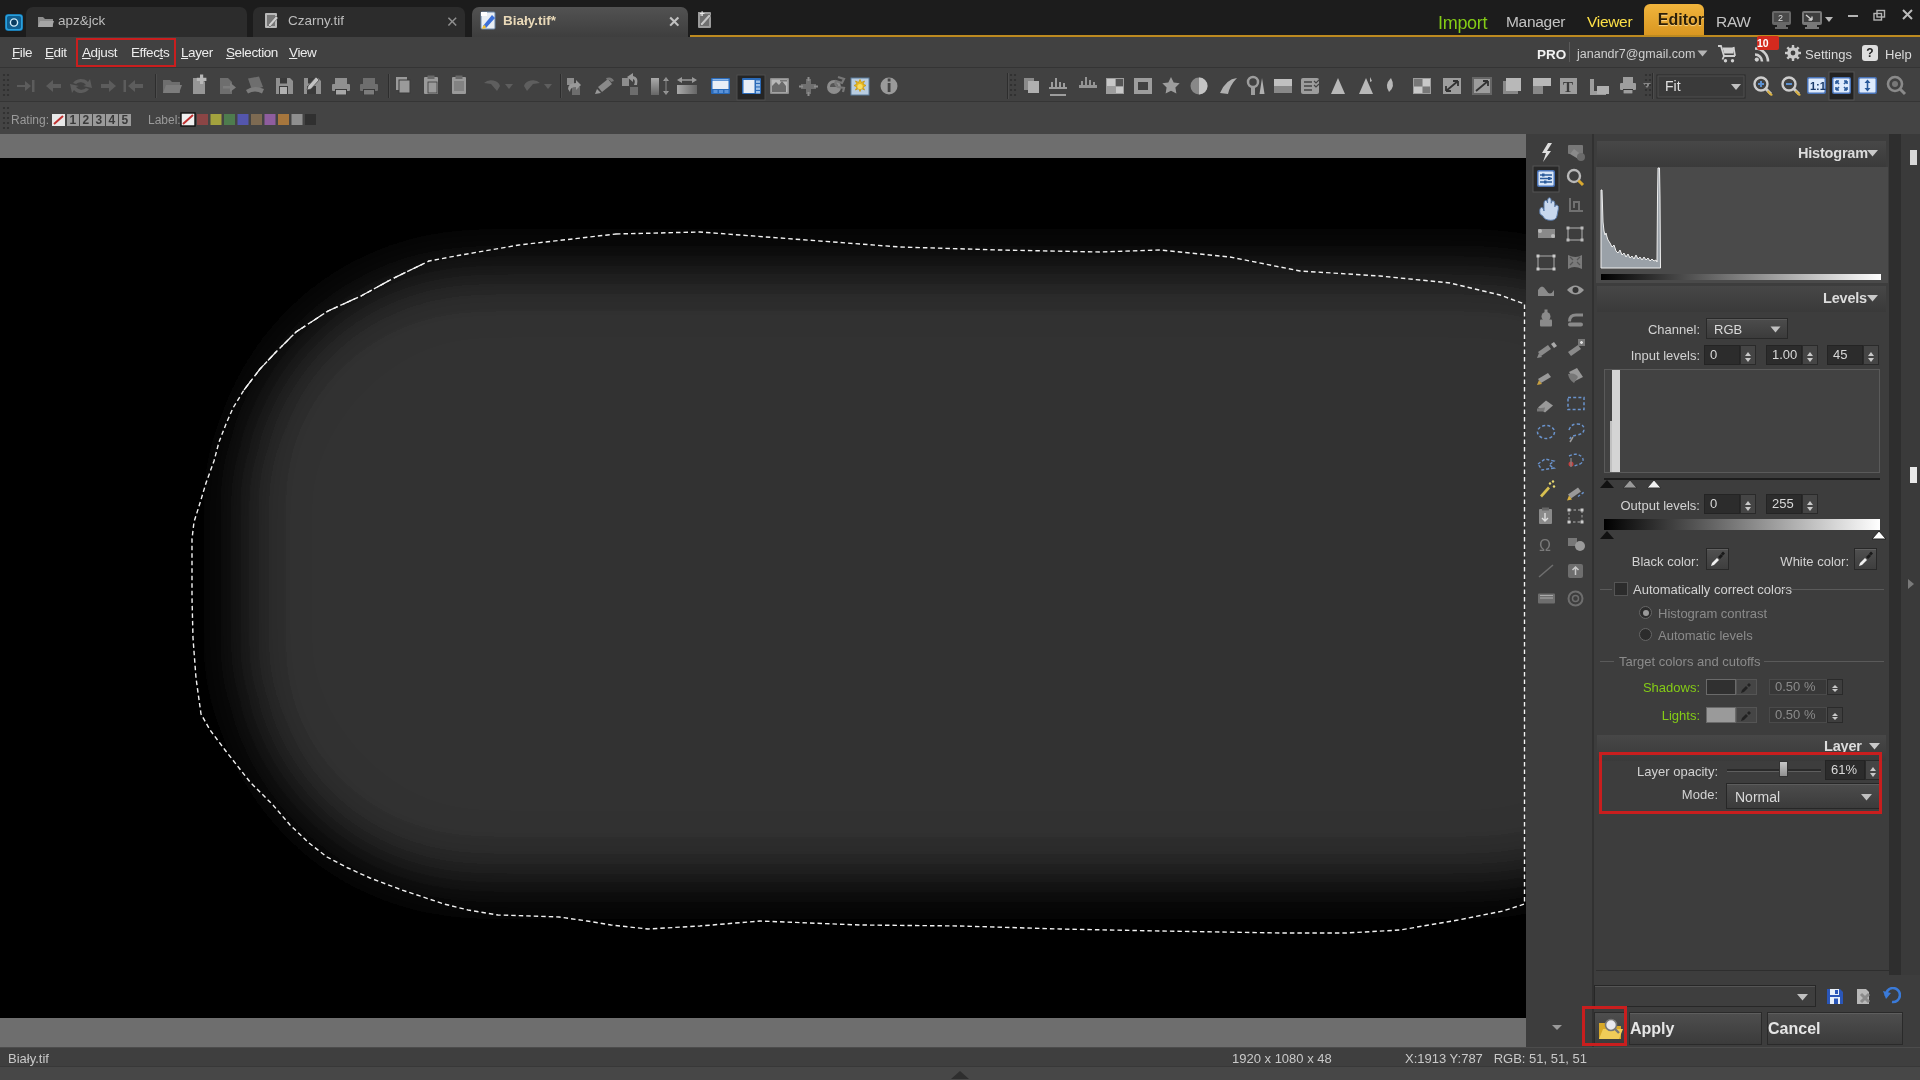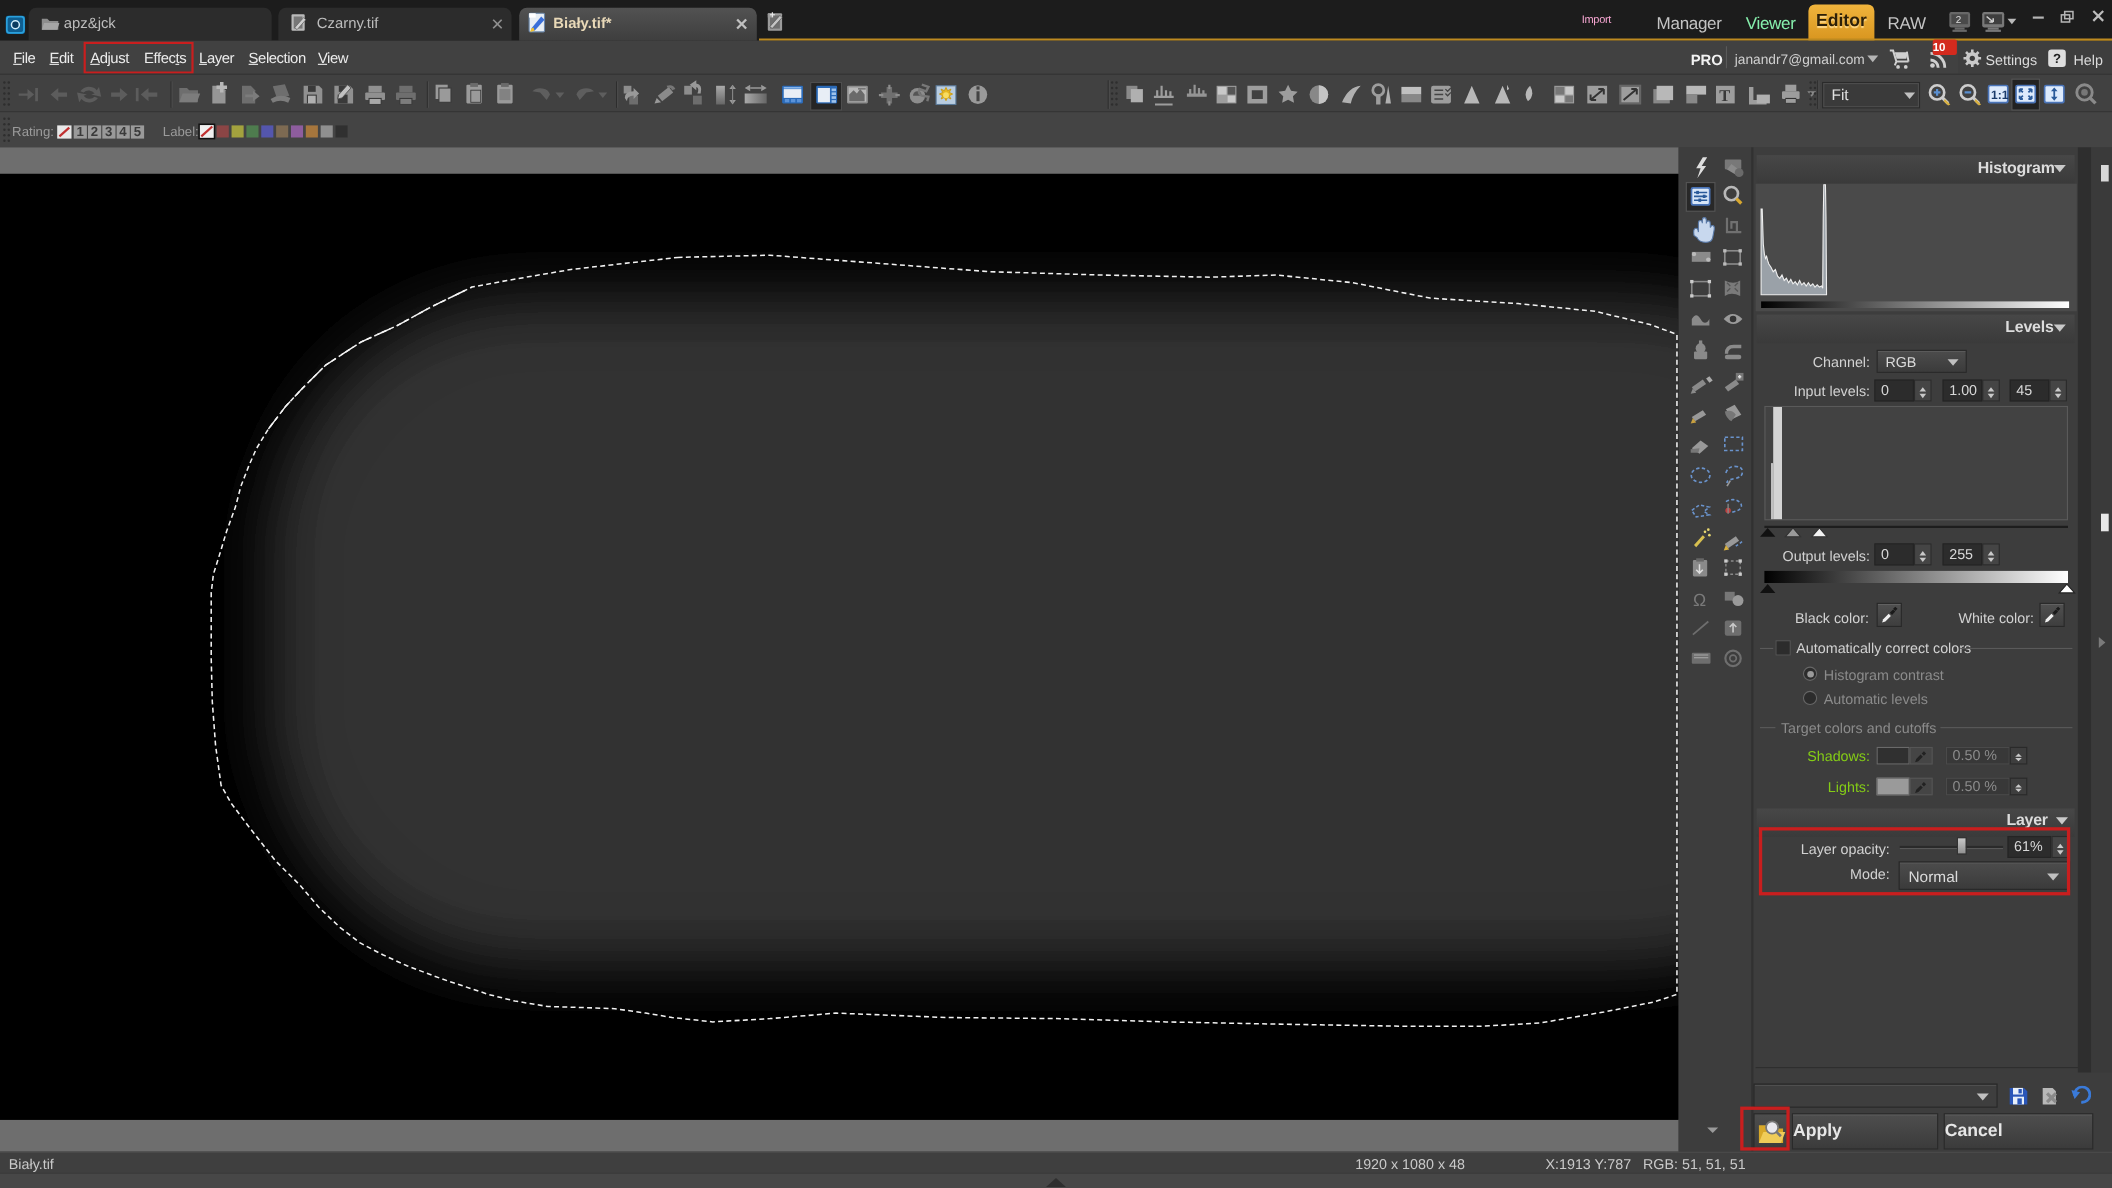--- a/index.html
+++ b/index.html
@@ -98,24 +98,24 @@
   </div>
 
   <svg class="abs" style="left:694px;top:9px" width="22" height="22">
     <rect x="4" y="3" width="13" height="16" rx="1" fill="#9b9b9b"></rect>
     <rect x="6" y="5" width="9" height="12" fill="#6f6f6f"></rect>
     <path d="M6,15 L15,5 L17,7 L8,17 Z" fill="#c4c4c4" stroke="#555" stroke-width="0.6"></path>
     <path d="M4,3 L9,3 L9,7 L4,7 Z" fill="#9b9b9b"></path>
     <text x="5.5" y="7.5" font-size="9" fill="#e8e8e8" font-weight="bold">+</text>
   </svg>
 
-  <span class="abs" style="left:1438px;top:13px;color:#f9a8d4;font-size:10px;letter-spacing:-0.3px">Import</span>
+  <span class="abs" style="left:1438px;top:13px;color:#84cc16;font-size:18px;letter-spacing:-0.3px">Import</span>
   <span class="abs" style="left:1506px;top:13px;color:#c3c3c3;font-size:15.5px;letter-spacing:-0.3px">Manager</span>
-  <span class="abs" style="left:1587px;top:13px;color:#86efac;font-size:15.5px;letter-spacing:-0.3px">Viewer</span>
-  <div class="abs" style="left:1644px;top:4px;width:60px;height:33px;background:linear-gradient(#f0b43c,#d8951f);border-radius:6px 6px 0 0;text-align:center">
+  <span class="abs" style="left:1587px;top:13px;color:#fde047;font-size:15.5px;letter-spacing:-0.3px">Viewer</span>
+  <div class="abs" style="left:1644px;top:4px;width:60px;height:33px;background:linear-gradient(#f0b43c,#d8951f);border-radius:6px 6px 0 0;text-align:right">
     <span style="color:#2d2008;font-size:16px;font-weight:bold;line-height:31px;text-shadow:0 1px 1px #ffd98a">Editor</span>
   </div>
   <span class="abs" style="left:1716px;top:13px;color:#c3c3c3;font-size:15.5px;letter-spacing:-0.3px">RAW</span>
 
   <svg class="abs" style="left:1772px;top:11px" width="62" height="19">
     <rect x="0" y="0" width="19" height="14" rx="2" fill="#686868"></rect>
     <rect x="2" y="2" width="15" height="9" fill="#4a4a4a"></rect>
     <text x="6" y="10" font-size="9" fill="#ddd">2</text>
     <rect x="5" y="14" width="9" height="2" fill="#686868"></rect>
     <rect x="3" y="16" width="13" height="2" fill="#686868"></rect>

